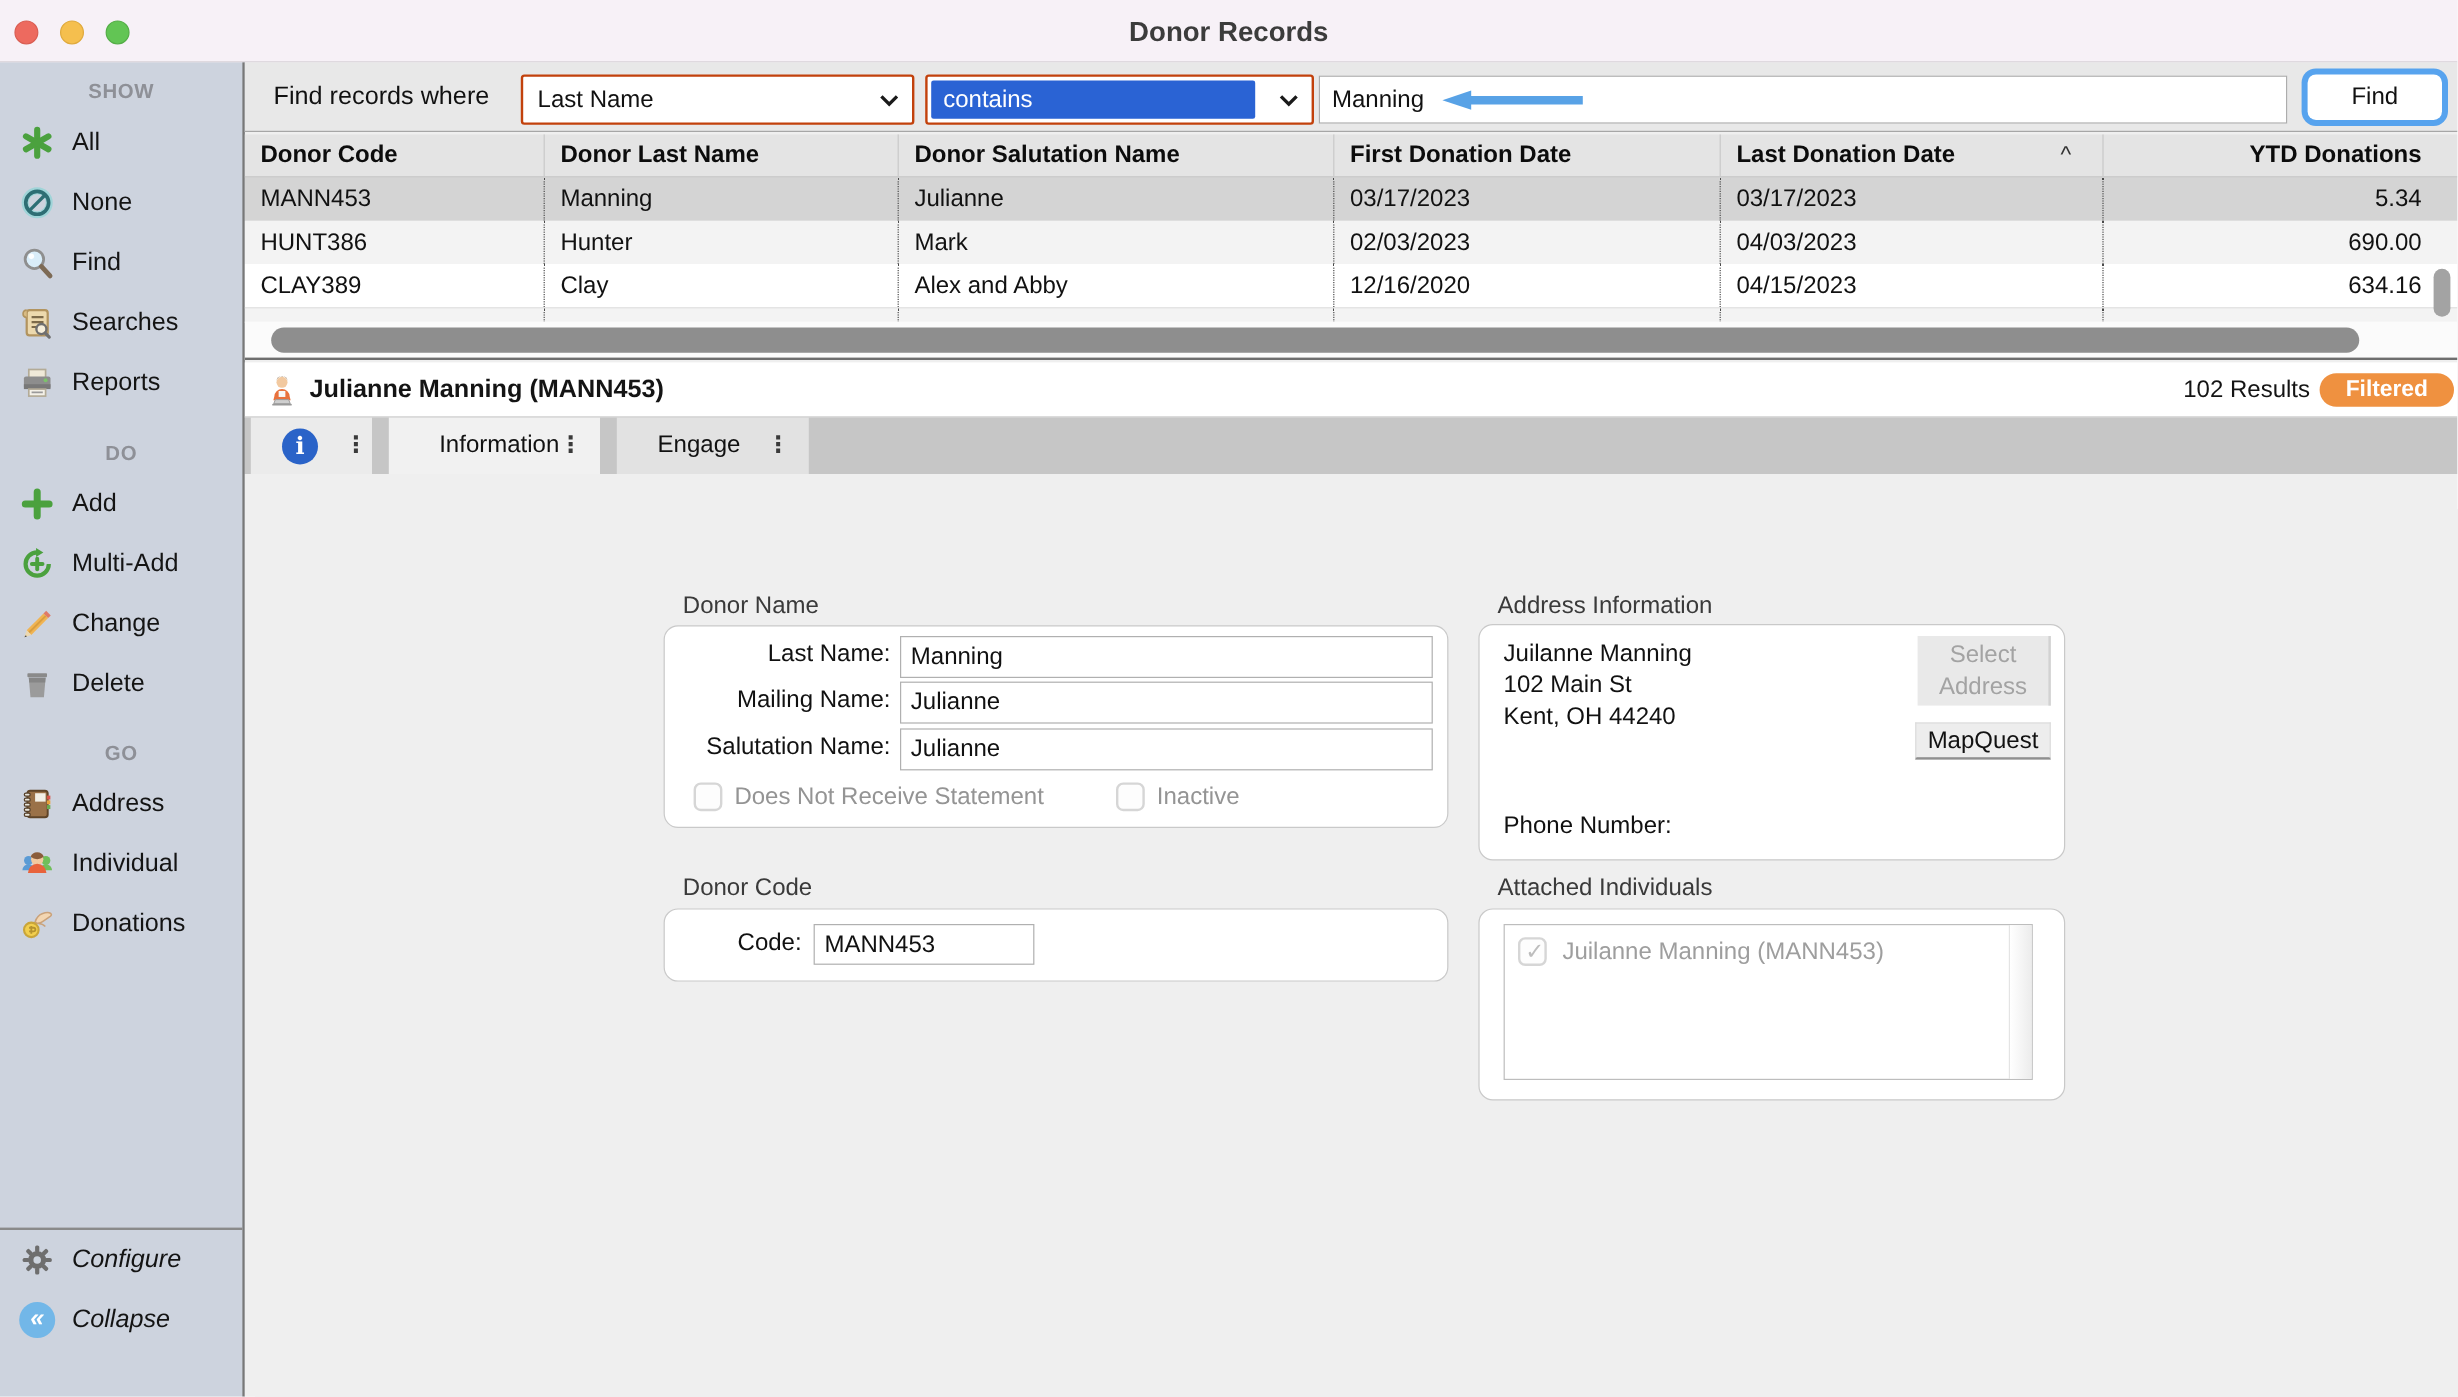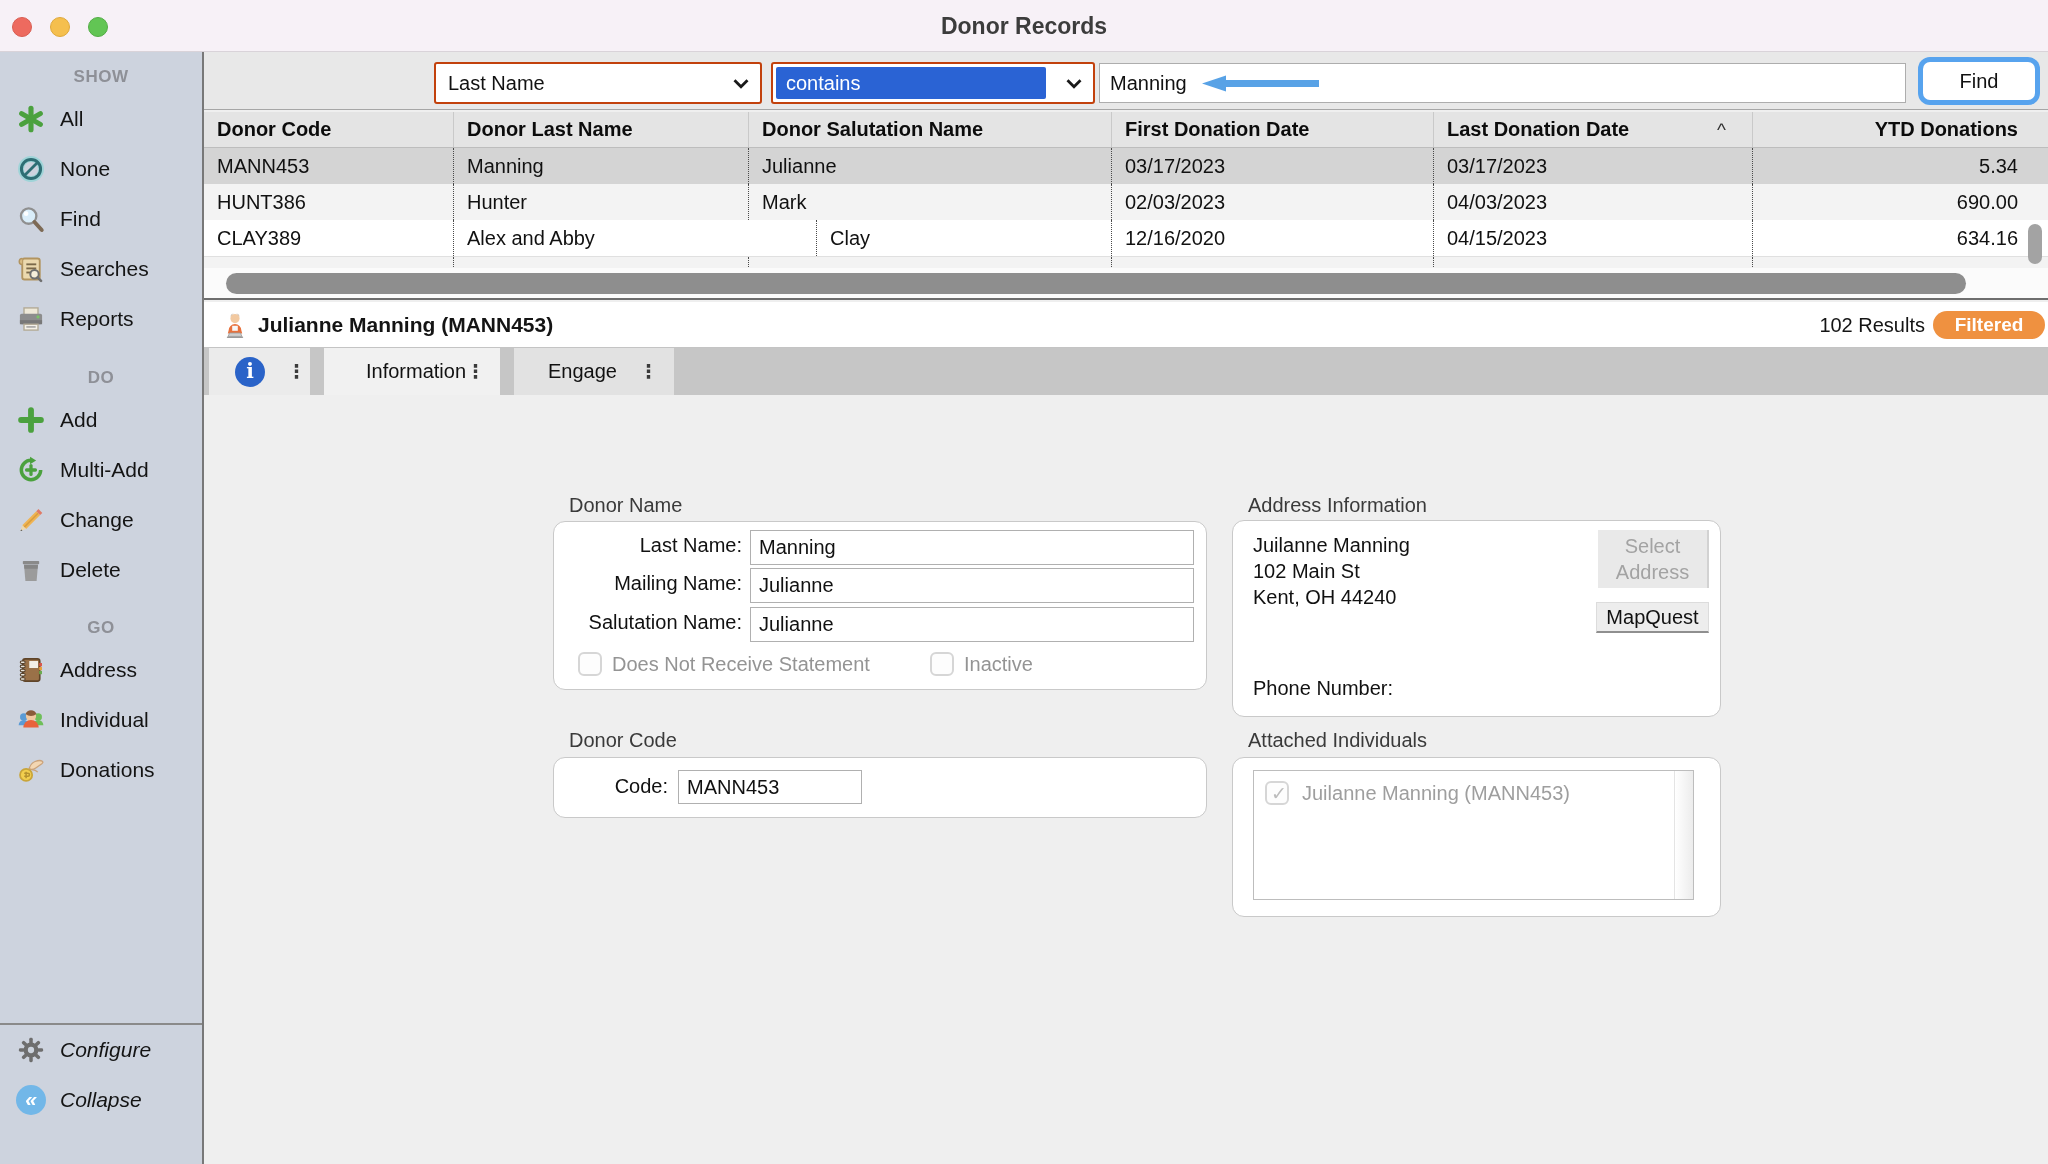--- a/index.html
+++ b/index.html
@@ -286,20 +286,21 @@
       <div class="sb-item">
         <span class="sb-icon">
           <span class="collapse-circle">«</span>
         </span>
         <span class="sb-label">Collapse</span>
       </div>
     </div>
   </div>
 
   <div class="searchrow"></div>
+  <div class="sr-label">Find records where</div>
 
   <div class="dd" style="left:434px;width:328px;">
     <span class="dd-txt">Last Name</span>
     <span class="dd-chev">
       <svg viewBox="0 0 24 24">
           <polyline points="6,9.5 12,15.5 18,9.5" fill="none" stroke="#1a1a1a" stroke-width="2.6"></polyline>
         </svg>
     </span>
   </div>
 
@@ -347,22 +348,22 @@
   <div class="trow r-alt" style="top:184px;">
     <div class="td c1">HUNT386</div>
     <div class="td c2">Hunter</div>
     <div class="td c3">Mark</div>
     <div class="td c4">02/03/2023</div>
     <div class="td c5">04/03/2023</div>
     <div class="td c6">690.00</div>
   </div>
   <div class="trow r-w" style="top:220px;">
     <div class="td c1">CLAY389</div>
+    <div class="td c2">Clay</div>
     <div class="td c3">Alex and Abby</div>
-    <div class="td c2">Clay</div>
     <div class="td c4">12/16/2020</div>
     <div class="td c5">04/15/2023</div>
     <div class="td c6">634.16</div>
   </div>
 
   <div class="partialrow">
     <div class="ptd c1"></div>
       <div class="ptd c2"></div>
       <div class="ptd c3"></div>
     <div class="ptd c4"></div>

